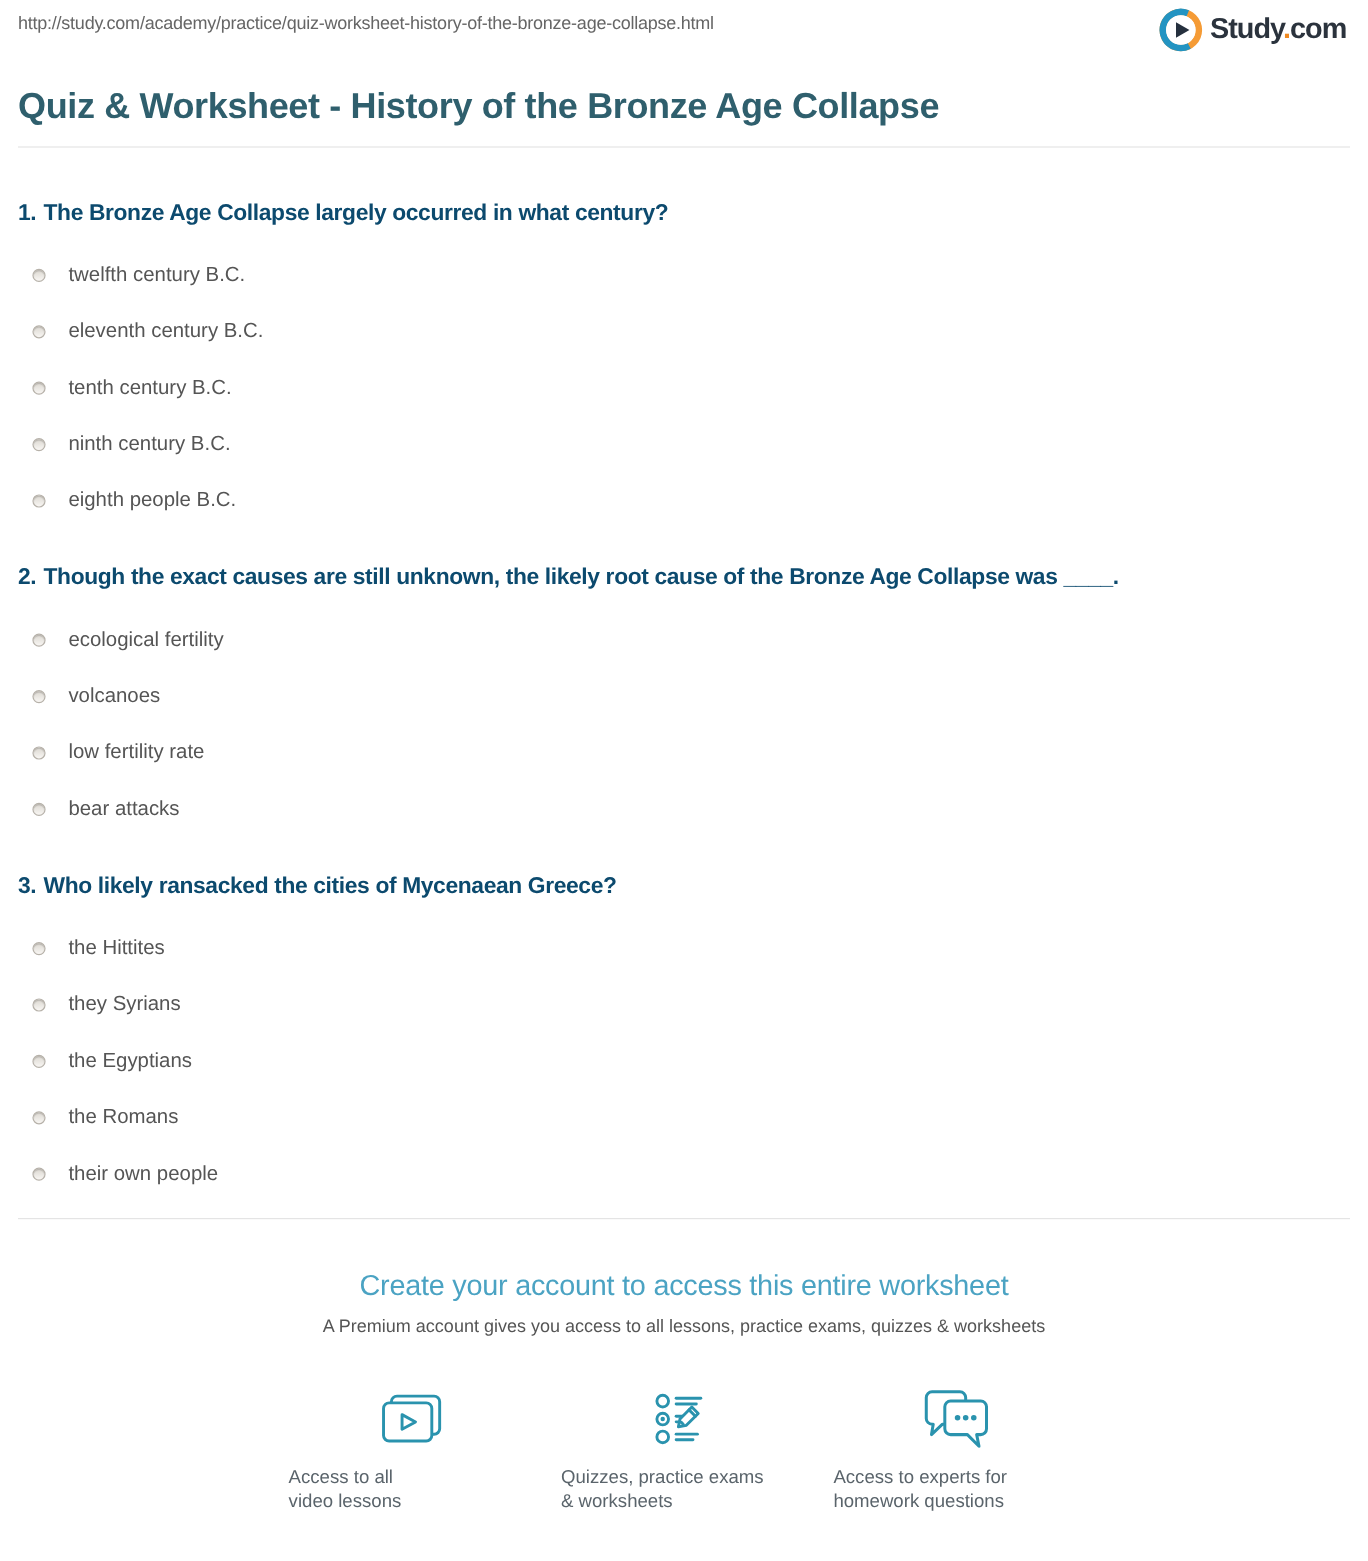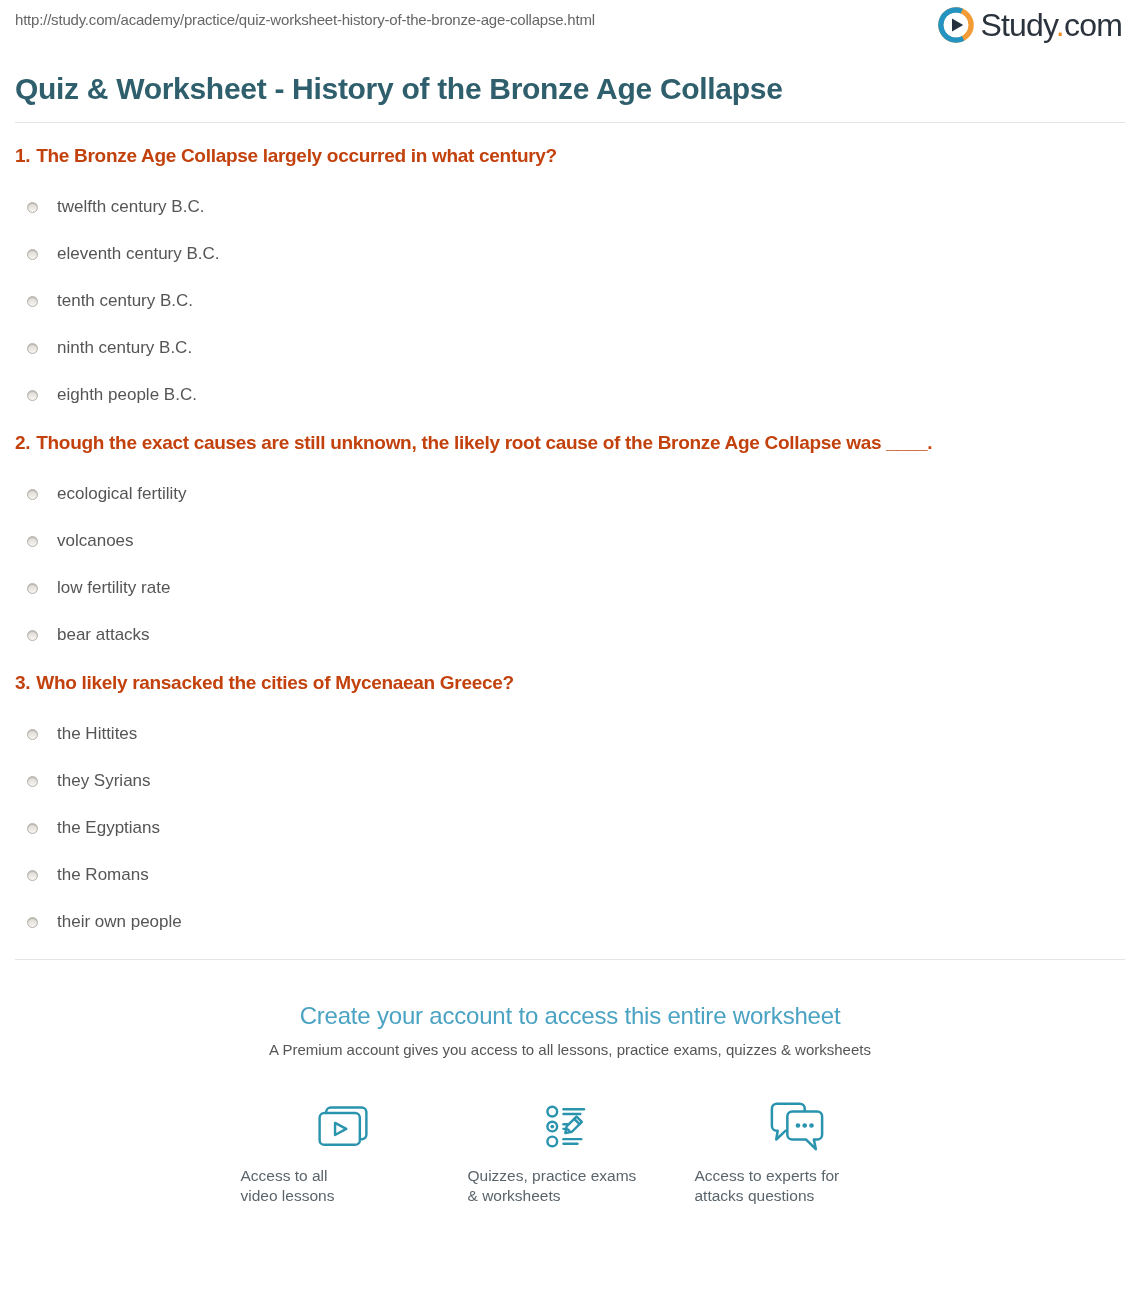--- a/index.html
+++ b/index.html
@@ -12,31 +12,31 @@
     overflow: hidden;
   }
   .url {
     position: absolute; left: 15px; top: 11px;
     font-size: 15px; color: #666; letter-spacing: -0.2px;
   }
   .logo {
     position: absolute; right: 18px; top: 6px;
     display: flex; align-items: center; gap: 5px; cursor: pointer;
   }
-  .logo-text { font-size: 32px; font-weight: 400; color: #2b333d; letter-spacing: -0.8px; }
+  .logo-text { font-size: 24px; font-weight: 700; color: #2b333d; letter-spacing: -0.8px; }
   .logo-dot { color: #f08a21; }
   .content { padding: 0 15px; }
   h1.page-title {
     margin: 72px 0 16px; font-size: 30px; line-height: 34px;
     font-weight: 700; color: #2f5f6d; letter-spacing: -0.3px;
   }
   hr.rule { border: none; border-top: 1px solid #e4e4e4; margin: 0; }
   .question h2 {
-    margin: 22px 0 30px; font-size: 19px; line-height: 22px;
-    font-weight: 700; color: #c2410c; letter-spacing: -0.3px;
+    margin: 44px 0 30px; font-size: 19px; line-height: 22px;
+    font-weight: 700; color: #0c4a6e; letter-spacing: -0.3px;
   }
   .question h2 .q-num { margin-right: 6px; }
   .option {
     display: flex; align-items: center; gap: 19px;
     margin: 0 0 27px 12px; cursor: pointer;
   }
   .radio {
     width: 11px; height: 11px; border-radius: 50%;
     border: 1px solid #b6b1a9; flex: 0 0 auto;
     background: linear-gradient(#dcd8d1, #f8f6f3);
@@ -193,19 +193,19 @@
           <svg width="60" height="56" viewBox="0 0 62 58" fill="none" stroke="#2a93ae" stroke-width="2.6" stroke-linejoin="round" stroke-linecap="round">
             <path d="M34 6 H10 A5 5 0 0 0 5 11 V29 A5 5 0 0 0 10 34 H11 L9.5 43 L19 34 H34 A5 5 0 0 0 39 29 V11 A5 5 0 0 0 34 6 Z"></path>
             <path d="M26 14 H52 A5 5 0 0 1 57 19 V38 A5 5 0 0 1 52 43 H48.5 L50.5 53 L40.5 43 H26 A5 5 0 0 1 21 38 V19 A5 5 0 0 1 26 14 Z" fill="#ffffff"></path>
             <circle cx="32" cy="28.5" r="2.4" fill="#2a93ae" stroke="none"></circle>
             <circle cx="39" cy="28.5" r="2.4" fill="#2a93ae" stroke="none"></circle>
             <circle cx="46" cy="28.5" r="2.4" fill="#2a93ae" stroke="none"></circle>
           </svg>
         </div>
         <div class="feature-label">
           <div>Access to experts for</div>
-          <div>attacks questions</div>
+          <div>homework questions</div>
         </div>
       </div>
     </div>
   </div>
 
 </div>
 
 </body></html>

